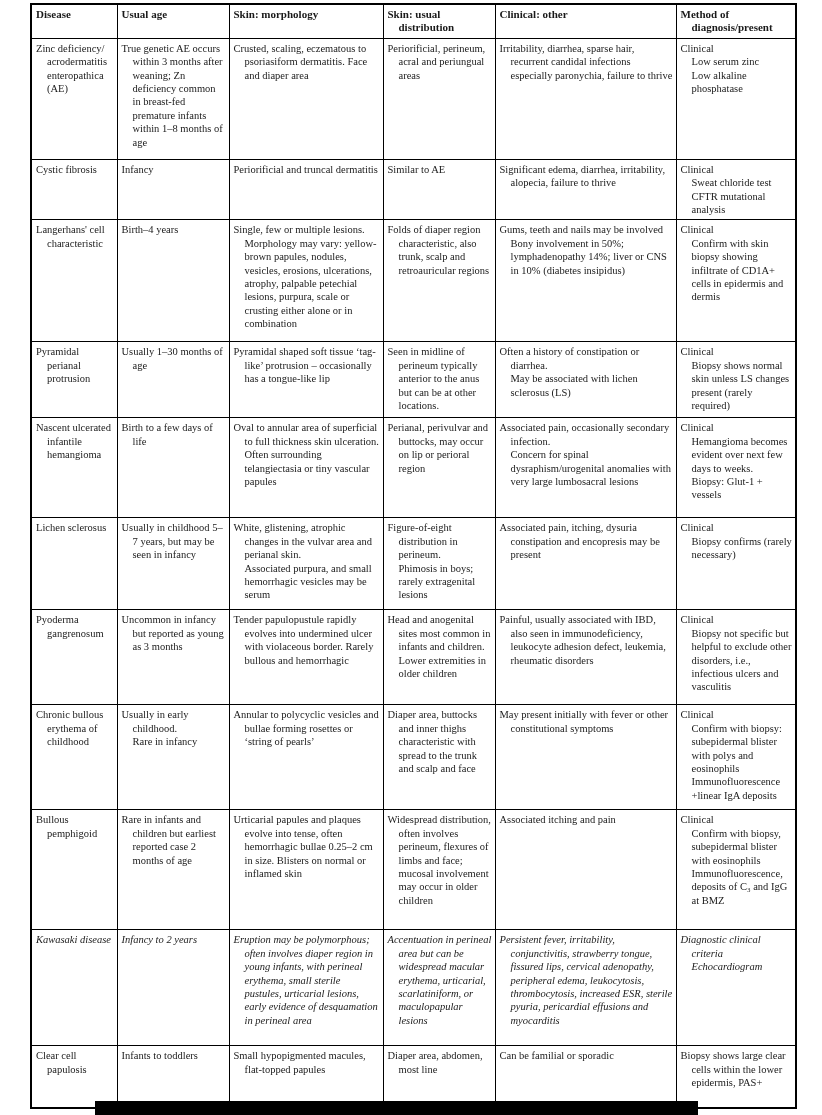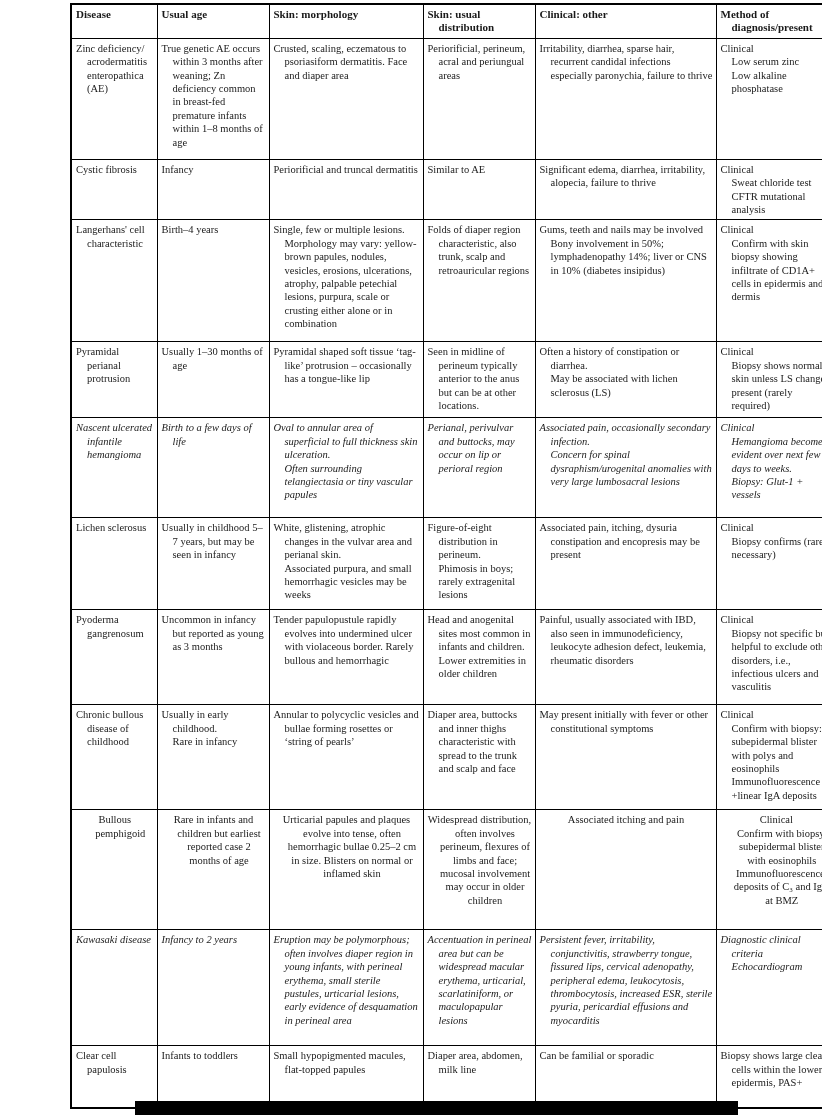--- a/index.html
+++ b/index.html
@@ -9,21 +9,20 @@
     width: 822px;
     height: 1115px;
     overflow: hidden;
     font-family: "Liberation Serif", "DejaVu Serif", serif;
     color: #1a1a1a;
   }
   .page {
     position: relative;
     width: 698px;
     height: 1115px;
-    margin-left: 40px;
   }
   table.dz-table {
     position: absolute;
     left: 30px;
     top: 3px;
     width: 765px;
     border-collapse: collapse;
     table-layout: fixed;
     border: 2px solid #000;
   }
@@ -40,25 +39,25 @@
   th {
     font-weight: bold;
     text-align: left;
     font-size: 11px;
   }
   thead tr { height: 34px; }
   tr.r0 { height: 121px; }
   tr.r1 { height: 60px; }
   tr.r2 { height: 122px; }
   tr.r3 { height: 76px; }
-  tr.r4 { height: 100px; font-style: italic; }
+  tr.r4 { height: 100px; }
   tr.r5 { height: 92px; }
   tr.r6 { height: 95px; padding-left: 27px; }
   tr.r7 { height: 105px; }
-  tr.r8 { height: 120px; text-align: center; }
+  tr.r8 { height: 120px; }
   tr.r9 { height: 116px; font-style: italic; }
   tr.r10 { height: 62px; }
   .black-bar {
     position: absolute;
     left: 95px;
     right: 0;
     top: 1101px;
     height: 14px;
     background: #000;
   }
@@ -138,38 +137,38 @@
           <td>Associated pain, occasionally secondary infection.
 Concern for spinal dysraphism/urogenital anomalies with very large lumbosacral lesions</td>
           <td>Clinical
 Hemangioma becomes evident over next few days to weeks.
 Biopsy: Glut-1 + vessels</td>
         </tr>
         <tr class="r5">
           <td>Lichen sclerosus</td>
           <td>Usually in childhood 5–7 years, but may be seen in infancy</td>
           <td>White, glistening, atrophic changes in the vulvar area and perianal skin.
-Associated purpura, and small hemorrhagic vesicles may be weeks</td>
+Associated purpura, and small hemorrhagic vesicles may be serum</td>
           <td>Figure-of-eight distribution in perineum.
 Phimosis in boys; rarely extragenital lesions</td>
           <td>Associated pain, itching, dysuria constipation and encopresis may be present</td>
           <td>Clinical
 Biopsy confirms (rarely necessary)</td>
         </tr>
         <tr class="r6">
           <td>Pyoderma gangrenosum</td>
           <td>Uncommon in infancy but reported as young as 3 months</td>
           <td>Tender papulopustule rapidly evolves into undermined ulcer with violaceous border. Rarely bullous and hemorrhagic</td>
           <td>Head and anogenital sites most common in infants and children. Lower extremities in older children</td>
           <td>Painful, usually associated with IBD, also seen in immunodeficiency, leukocyte adhesion defect, leukemia, rheumatic disorders</td>
           <td>Clinical
 Biopsy not specific but helpful to exclude other disorders, i.e., infectious ulcers and vasculitis</td>
         </tr>
         <tr class="r7">
-          <td>Chronic bullous disease of childhood</td>
+          <td>Chronic bullous erythema of childhood</td>
           <td>Usually in early childhood.
 Rare in infancy</td>
           <td>Annular to polycyclic vesicles and bullae forming rosettes or ‘string of pearls’</td>
           <td>Diaper area, buttocks and inner thighs characteristic with spread to the trunk and scalp and face</td>
           <td>May present initially with fever or other constitutional symptoms</td>
           <td>Clinical
 Confirm with biopsy: subepidermal blister with polys and eosinophils
 Immunofluorescence +linear IgA deposits</td>
         </tr>
         <tr class="r8">
@@ -188,20 +187,20 @@
           <td>Eruption may be polymorphous; often involves diaper region in young infants, with perineal erythema, small sterile pustules, urticarial lesions, early evidence of desquamation in perineal area</td>
           <td>Accentuation in perineal area but can be widespread macular erythema, urticarial, scarlatiniform, or maculopapular lesions</td>
           <td>Persistent fever, irritability, conjunctivitis, strawberry tongue, fissured lips, cervical adenopathy, peripheral edema, leukocytosis, thrombocytosis, increased ESR, sterile pyuria, pericardial effusions and myocarditis</td>
           <td>Diagnostic clinical criteria
 Echocardiogram</td>
         </tr>
         <tr class="r10">
           <td>Clear cell papulosis</td>
           <td>Infants to toddlers</td>
           <td>Small hypopigmented macules, flat-topped papules</td>
-          <td>Diaper area, abdomen, milk line</td>
+          <td>Diaper area, abdomen, most line</td>
           <td>Can be familial or sporadic</td>
           <td>Biopsy shows large clear cells within the lower epidermis, PAS+</td>
         </tr>
       </tbody>
   </table>
   <div class="black-bar"></div>
 </div>
 
 </body></html>

